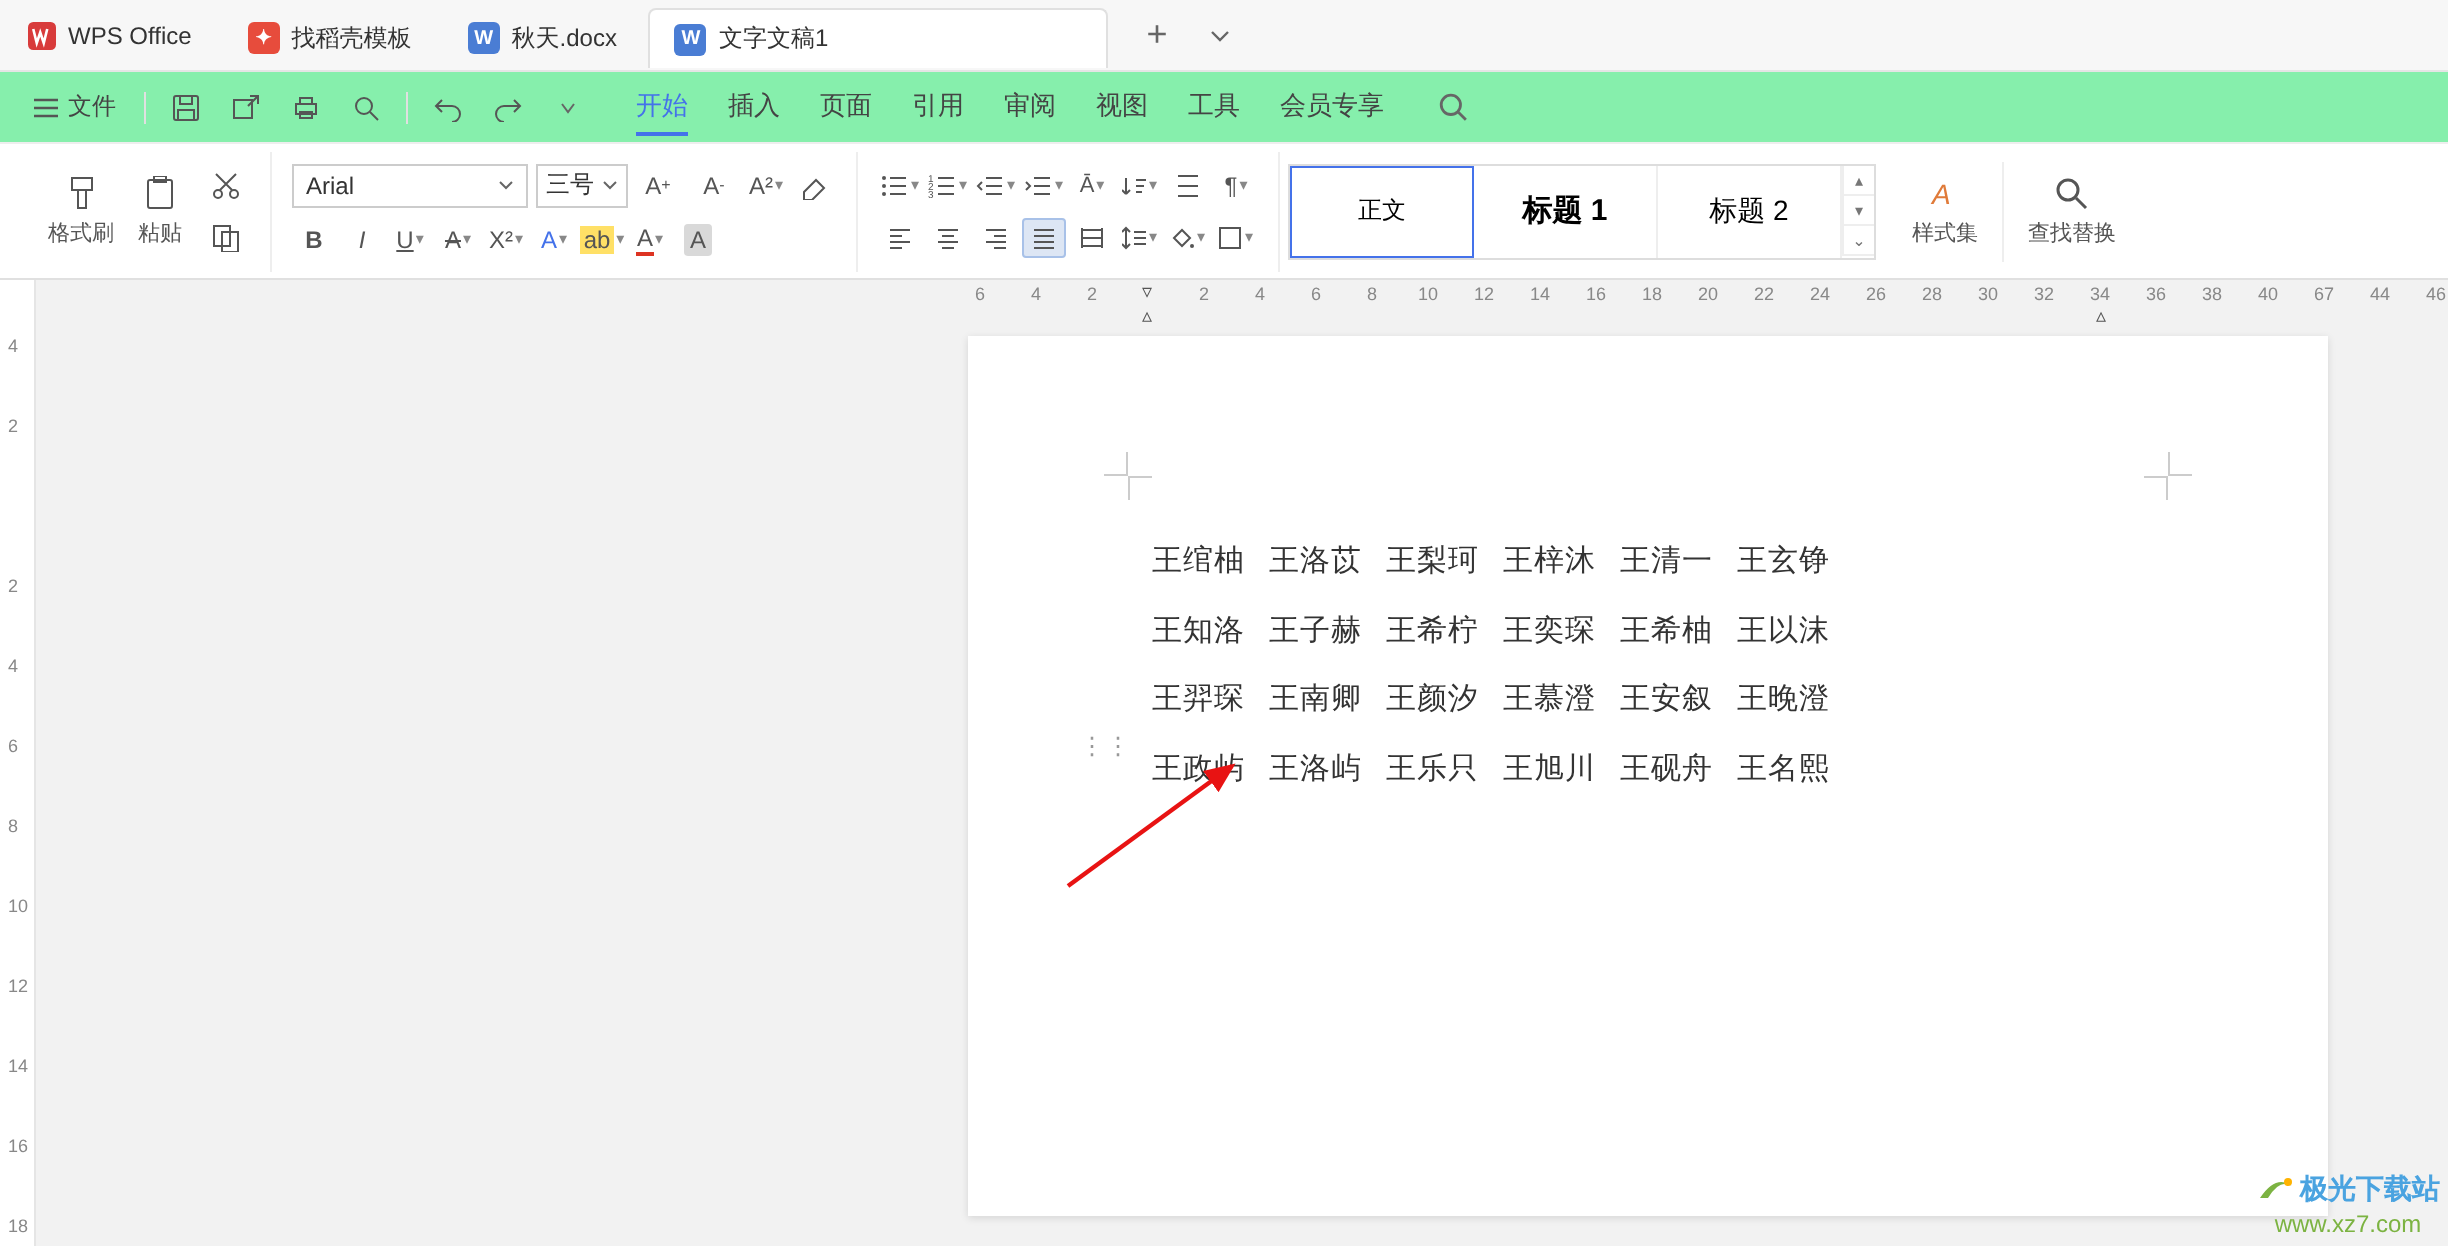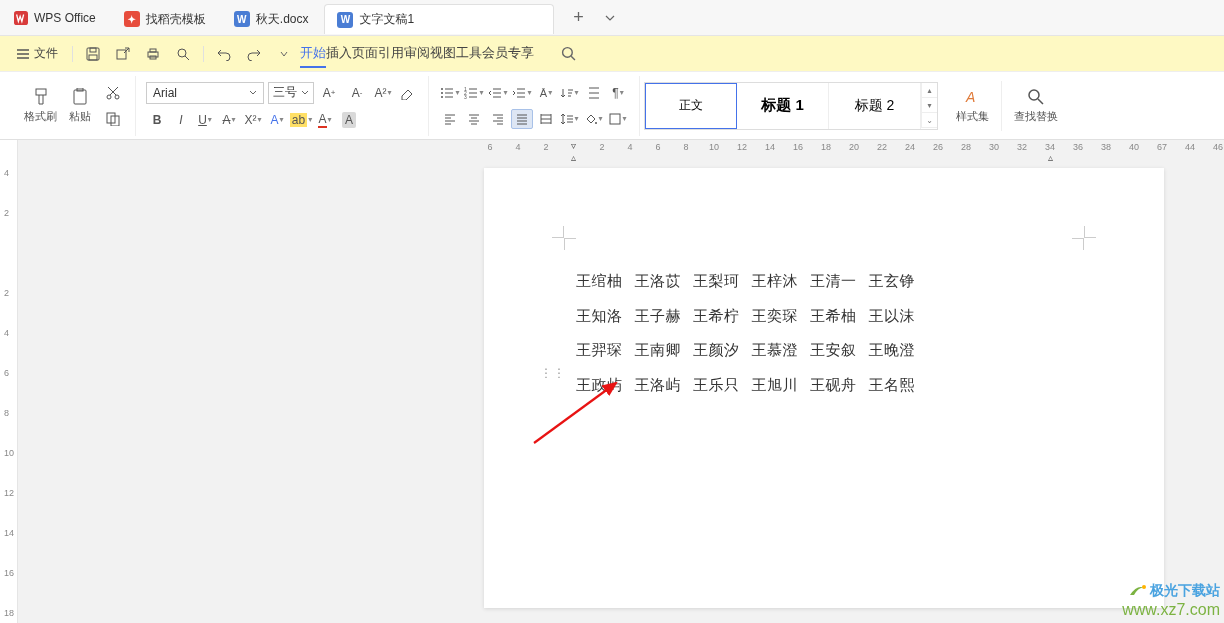--- a/index.html
+++ b/index.html
@@ -12,26 +12,26 @@
 .app-name { font-size: 12px; color: #333; }
 .doc-tab { display: flex; align-items: center; height: 30px; padding: 0 12px; margin: 3px 2px 0 2px; gap: 6px; border-radius: 4px 4px 0 0; background: transparent; cursor: pointer; }
 .doc-tab.active { background: #fff; border: 1px solid #e0e0e0; border-bottom: none; }
 .doc-icon { width: 16px; height: 16px; border-radius: 3px; display: flex; align-items: center; justify-content: center; font-size: 10px; color: #fff; font-weight: bold; }
 .doc-icon.red { background: #e74c3c; }
 .doc-icon.blue { background: #4a7dd4; }
 .doc-tab span.label { font-size: 12px; color: #333; }
 .add-tab { width: 28px; height: 28px; display: flex; align-items: center; justify-content: center; margin-left: 8px; cursor: pointer; font-size: 18px; color: #666; }
 
 
-.menubar { height: 36px; background: #fef9c3; display: flex; align-items: center; padding: 0 8px; gap: 2px; border-bottom: 1px solid #eee; }
+.menubar { height: 36px; background: #86efac; display: flex; align-items: center; padding: 0 8px; gap: 2px; border-bottom: 1px solid #eee; }
 .menu-icon { width: 14px; height: 14px; }
 .file-btn { display: flex; align-items: center; gap: 4px; padding: 0 8px; color: #444; cursor: pointer; }
 .qat-btn { width: 28px; height: 28px; display: flex; align-items: center; justify-content: center; cursor: pointer; color: #555; }
 .qat-sep { width: 1px; height: 16px; background: #e0e0e0; margin: 0 4px; }
-.menu-tabs { display: flex; }
+.menu-tabs { display: flex; gap: 20px; margin-left: 18px; }
 .menu-tab { color: #444; cursor: pointer; padding: 4px 0; font-size: 13px; }
 .menu-tab.active { color: #4472ea; border-bottom: 2px solid #4472ea; }
 
 
 .ribbon { height: 68px; background: #fff; display: flex; align-items: center; padding: 0 8px; border-bottom: 1px solid #e0e0e0; gap: 0; }
 .ribbon-group { display: flex; align-items: center; padding: 0 10px; border-right: 1px solid #eee; height: 60px; }
 .big-btn { display: flex; flex-direction: column; align-items: center; gap: 2px; cursor: pointer; padding: 2px 6px; color: #555; font-size: 11px; }
 .big-btn .ico { width: 20px; height: 20px; display: flex; align-items: center; justify-content: center; }
 .col2 { display: flex; flex-direction: column; gap: 6px; }
 .small-btn { width: 24px; height: 20px; display: flex; align-items: center; justify-content: center; cursor: pointer; color: #555; }
@@ -67,21 +67,21 @@
 .doc-text { position: absolute; top: 96px; left: 92px; right: 92px; font-family: SimSun, serif; font-size: 15px; color: #333; line-height: 2.3; text-align: left; }
 .doc-text .line { white-space: nowrap; letter-spacing: 0.5px; }
 .doc-text .nm { display: inline-block; margin-right: 12px; text-align: center; }
 
 .drag-dots { position: absolute; left: 56px; top: 202px; color: #999; font-size: 12px; line-height: 6px; letter-spacing: 1px; cursor: move; }
 
 .arrow-annotation { position: absolute; pointer-events: none; }
 
 .watermark { position: absolute; right: 4px; bottom: 4px; text-align: right; font-size: 14px; }
 .watermark .wm1 { color: #4aa3e0; font-weight: bold; display: flex; align-items: center; justify-content: flex-end; gap: 2px;}
-.watermark .wm2 { color: #7cb342; font-size: 16px; text-align: center; }
+.watermark .wm2 { color: #7cb342; font-size: 12px; text-align: center; }
 
 svg { display: block; }
 </style>
 </head>
 <body>
 
 <div class="titlebar">
   <div class="app-tab">
     <svg class="app-logo" viewBox="0 0 16 16">
         <rect width="16" height="16" rx="3" fill="#d83b3b"></rect>

